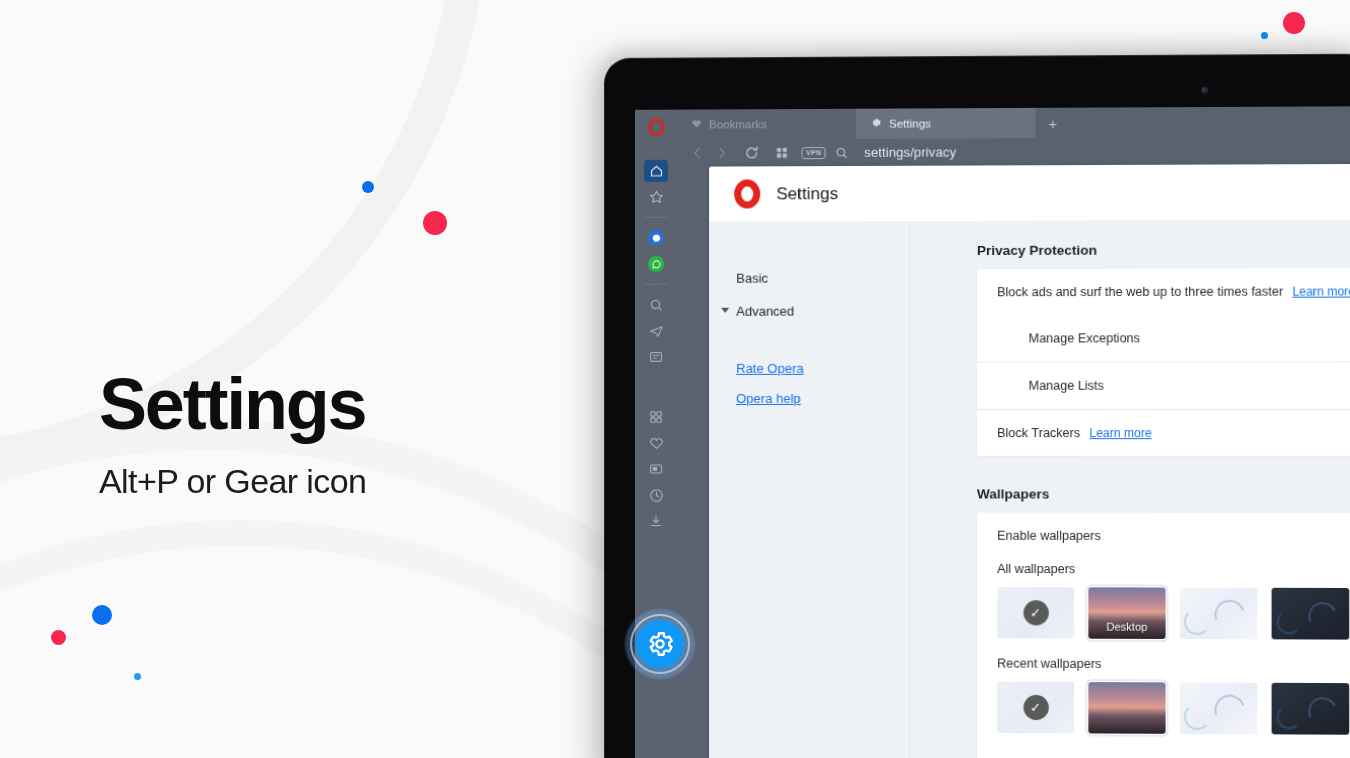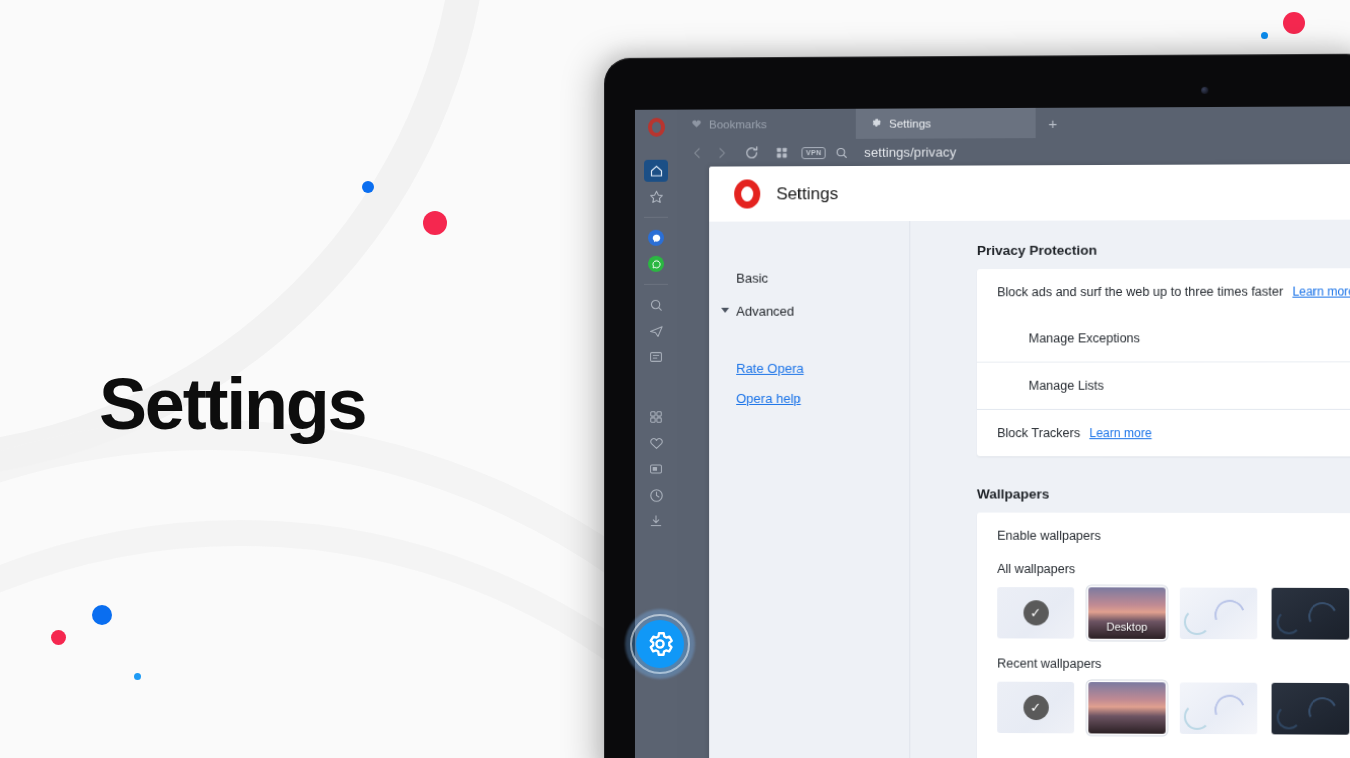--- a/index.html
+++ b/index.html
@@ -398,20 +398,21 @@
       <div class="dot" style="left: 1283px; top: 12px; width: 22px; height: 22px; background: rgb(245, 39, 79);"></div>
       <div class="dot" style="left: 362px; top: 181px; width: 12px; height: 12px; background: rgb(10, 110, 240);"></div>
       <div class="dot" style="left: 423px; top: 211px; width: 24px; height: 24px; background: rgb(245, 39, 79);"></div>
       <div class="dot" style="left: 92px; top: 605px; width: 20px; height: 20px; background: rgb(10, 110, 240);"></div>
       <div class="dot" style="left: 51px; top: 630px; width: 15px; height: 15px; background: rgb(245, 39, 79);"></div>
       <div class="dot" style="left: 134px; top: 673px; width: 7px; height: 7px; background: rgb(30, 155, 245);"></div>
     </div>
 
   <div class="headline-block">
     <div class="headline">Settings</div>
+    <div class="subhead">Alt+P or Gear icon</div>
   </div>
 
   <div id="laptop">
     <div id="webcam"></div>
 
     <div id="browser">
 
       <div id="opera-sidebar">
         <div id="opera-logo">
           <div class="o-ring"></div>

